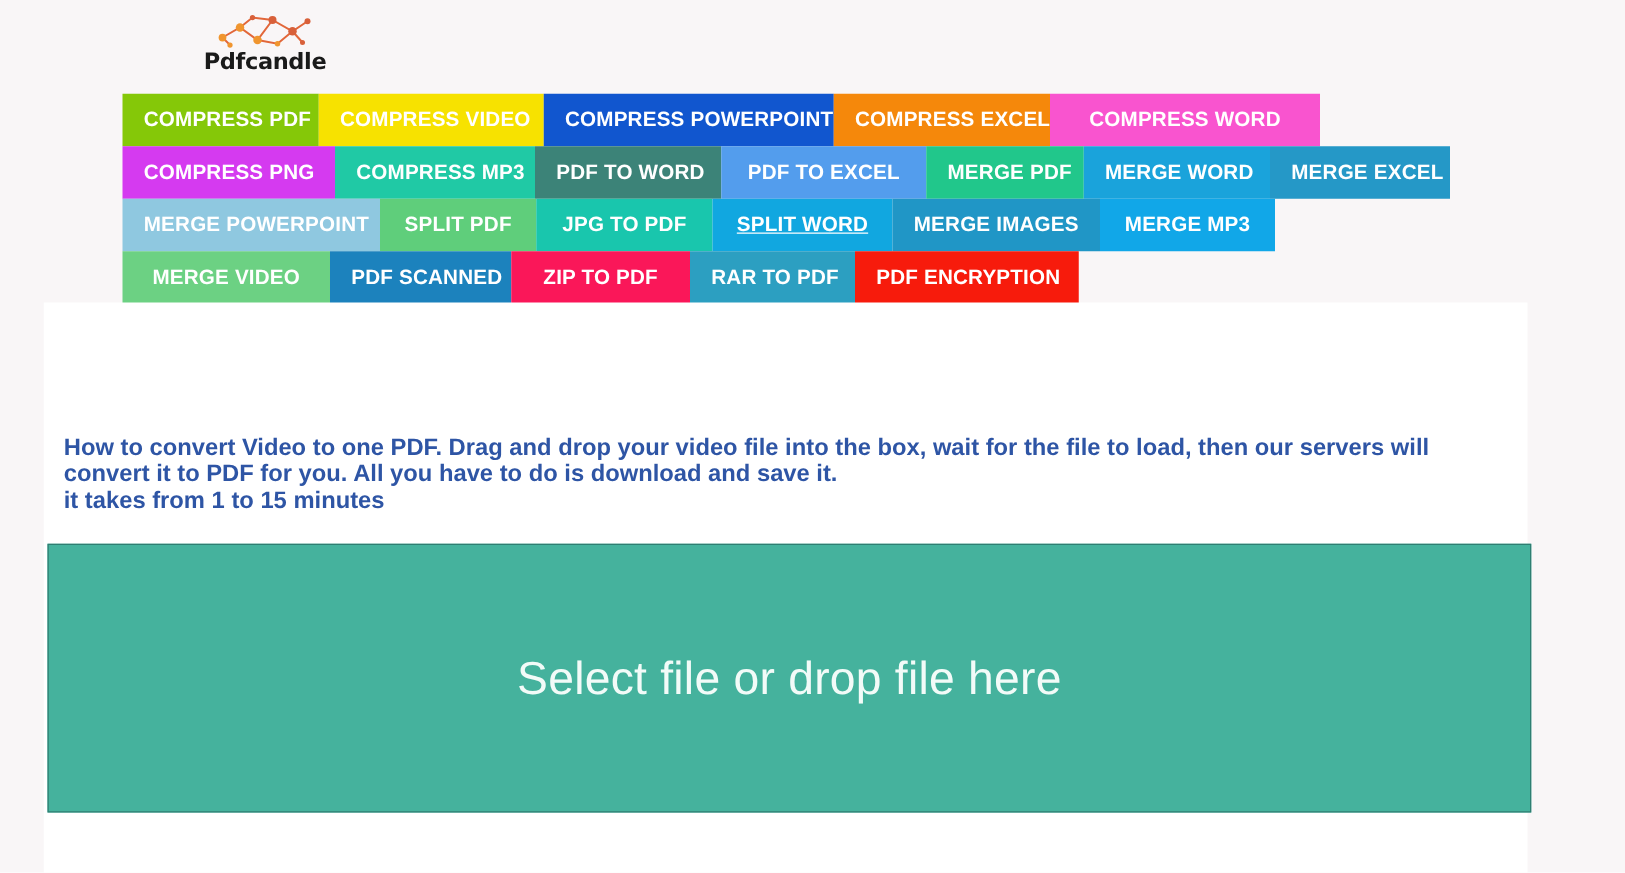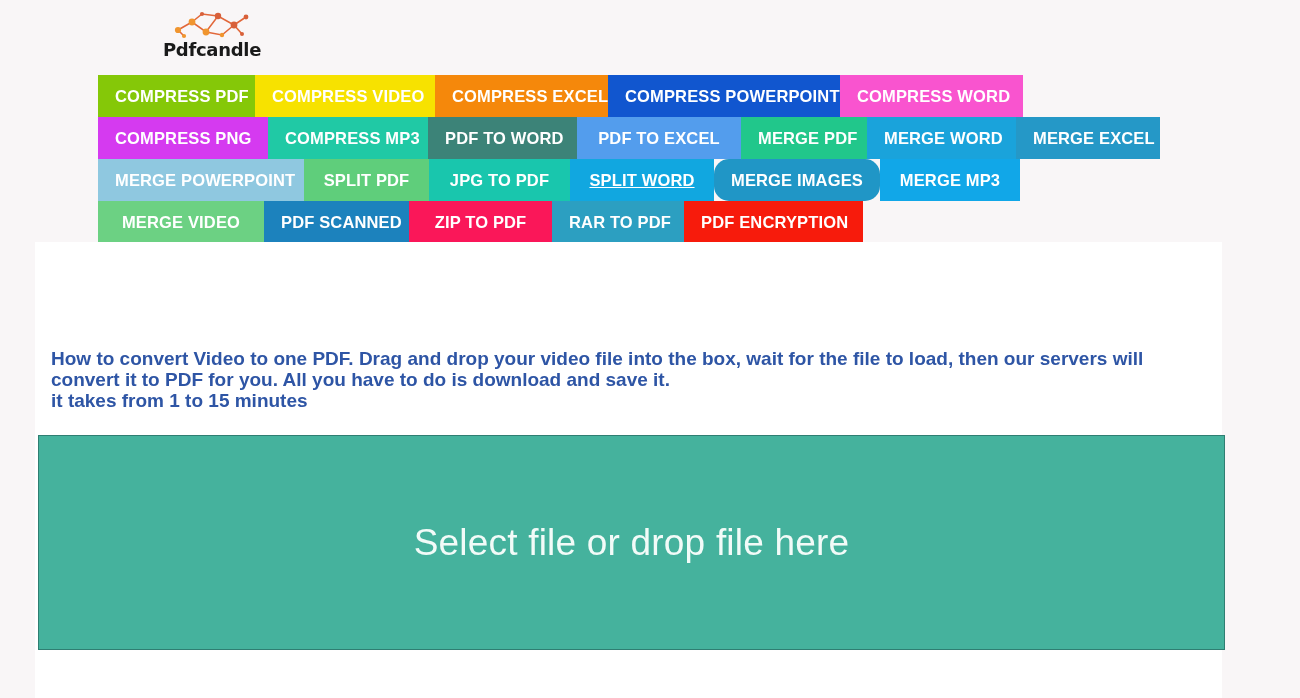--- a/index.html
+++ b/index.html
@@ -153,39 +153,39 @@
       <circle cx="70" cy="26" r="2.0"></circle>
     </g>
   </svg>
   <div class="logo-text">Pdfcandle</div>
 </div>
 
 <nav class="nav">
   <div class="nav-row">
       <div class="nav-btn" style="background: rgb(133, 200, 8); width: 157px;">COMPRESS PDF</div>
       <div class="nav-btn" style="background: rgb(247, 226, 0); width: 180px;">COMPRESS VIDEO</div>
+      <div class="nav-btn" style="background: rgb(17, 86, 207); width: 232px;">COMPRESS POWERPOINT</div>
       <div class="nav-btn" style="background: rgb(245, 136, 11); width: 173px;">COMPRESS EXCEL</div>
-      <div class="nav-btn" style="background: rgb(17, 86, 207); width: 232px;">COMPRESS POWERPOINT</div>
-      <div class="nav-btn" style="background: rgb(249, 84, 207); width: 183px;">COMPRESS WORD</div>
+      <div class="nav-btn" style="background: rgb(249, 84, 207); width: 216px;">COMPRESS WORD</div>
     </div>
   <div class="nav-row">
       <div class="nav-btn" style="background: rgb(213, 58, 240); width: 170px;">COMPRESS PNG</div>
       <div class="nav-btn" style="background: rgb(32, 201, 165); width: 160px;">COMPRESS MP3</div>
       <div class="nav-btn" style="background: rgb(60, 131, 120); width: 149px;">PDF TO WORD</div>
       <div class="nav-btn" style="background: rgb(83, 157, 237); width: 164px;">PDF TO EXCEL</div>
       <div class="nav-btn" style="background: rgb(33, 199, 139); width: 126px;">MERGE PDF</div>
       <div class="nav-btn" style="background: rgb(26, 163, 219); width: 149px;">MERGE WORD</div>
       <div class="nav-btn" style="background: rgb(37, 152, 199); width: 144px;">MERGE EXCEL</div>
     </div>
   <div class="nav-row">
       <div class="nav-btn" style="background: rgb(143, 200, 224); width: 206px;">MERGE POWERPOINT</div>
       <div class="nav-btn" style="background: rgb(95, 206, 123); width: 125px;">SPLIT PDF</div>
       <div class="nav-btn" style="background: rgb(25, 198, 173); width: 141px;">JPG TO PDF</div>
       <div class="nav-btn" style="background: rgb(17, 167, 224); width: 144px; text-decoration: underline;">SPLIT WORD</div>
-      <div class="nav-btn" style="background: rgb(32, 150, 198); width: 166px; border-radius: 15px;">MERGE IMAGES</div>
+      <div class="nav-btn" style="background: rgb(32, 150, 198); width: 166px;">MERGE IMAGES</div>
       <div class="nav-btn" style="background: rgb(17, 167, 232); width: 140px;">MERGE MP3</div>
     </div>
   <div class="nav-row">
       <div class="nav-btn" style="background: rgb(108, 209, 131); width: 166px;">MERGE VIDEO</div>
       <div class="nav-btn" style="background: rgb(28, 130, 189); width: 145px;">PDF SCANNED</div>
       <div class="nav-btn" style="background: rgb(250, 23, 89); width: 143px;">ZIP TO PDF</div>
       <div class="nav-btn" style="background: rgb(44, 159, 193); width: 132px;">RAR TO PDF</div>
       <div class="nav-btn" style="background: rgb(247, 27, 12); width: 179px;">PDF ENCRYPTION</div>
     </div>
 </nav>

